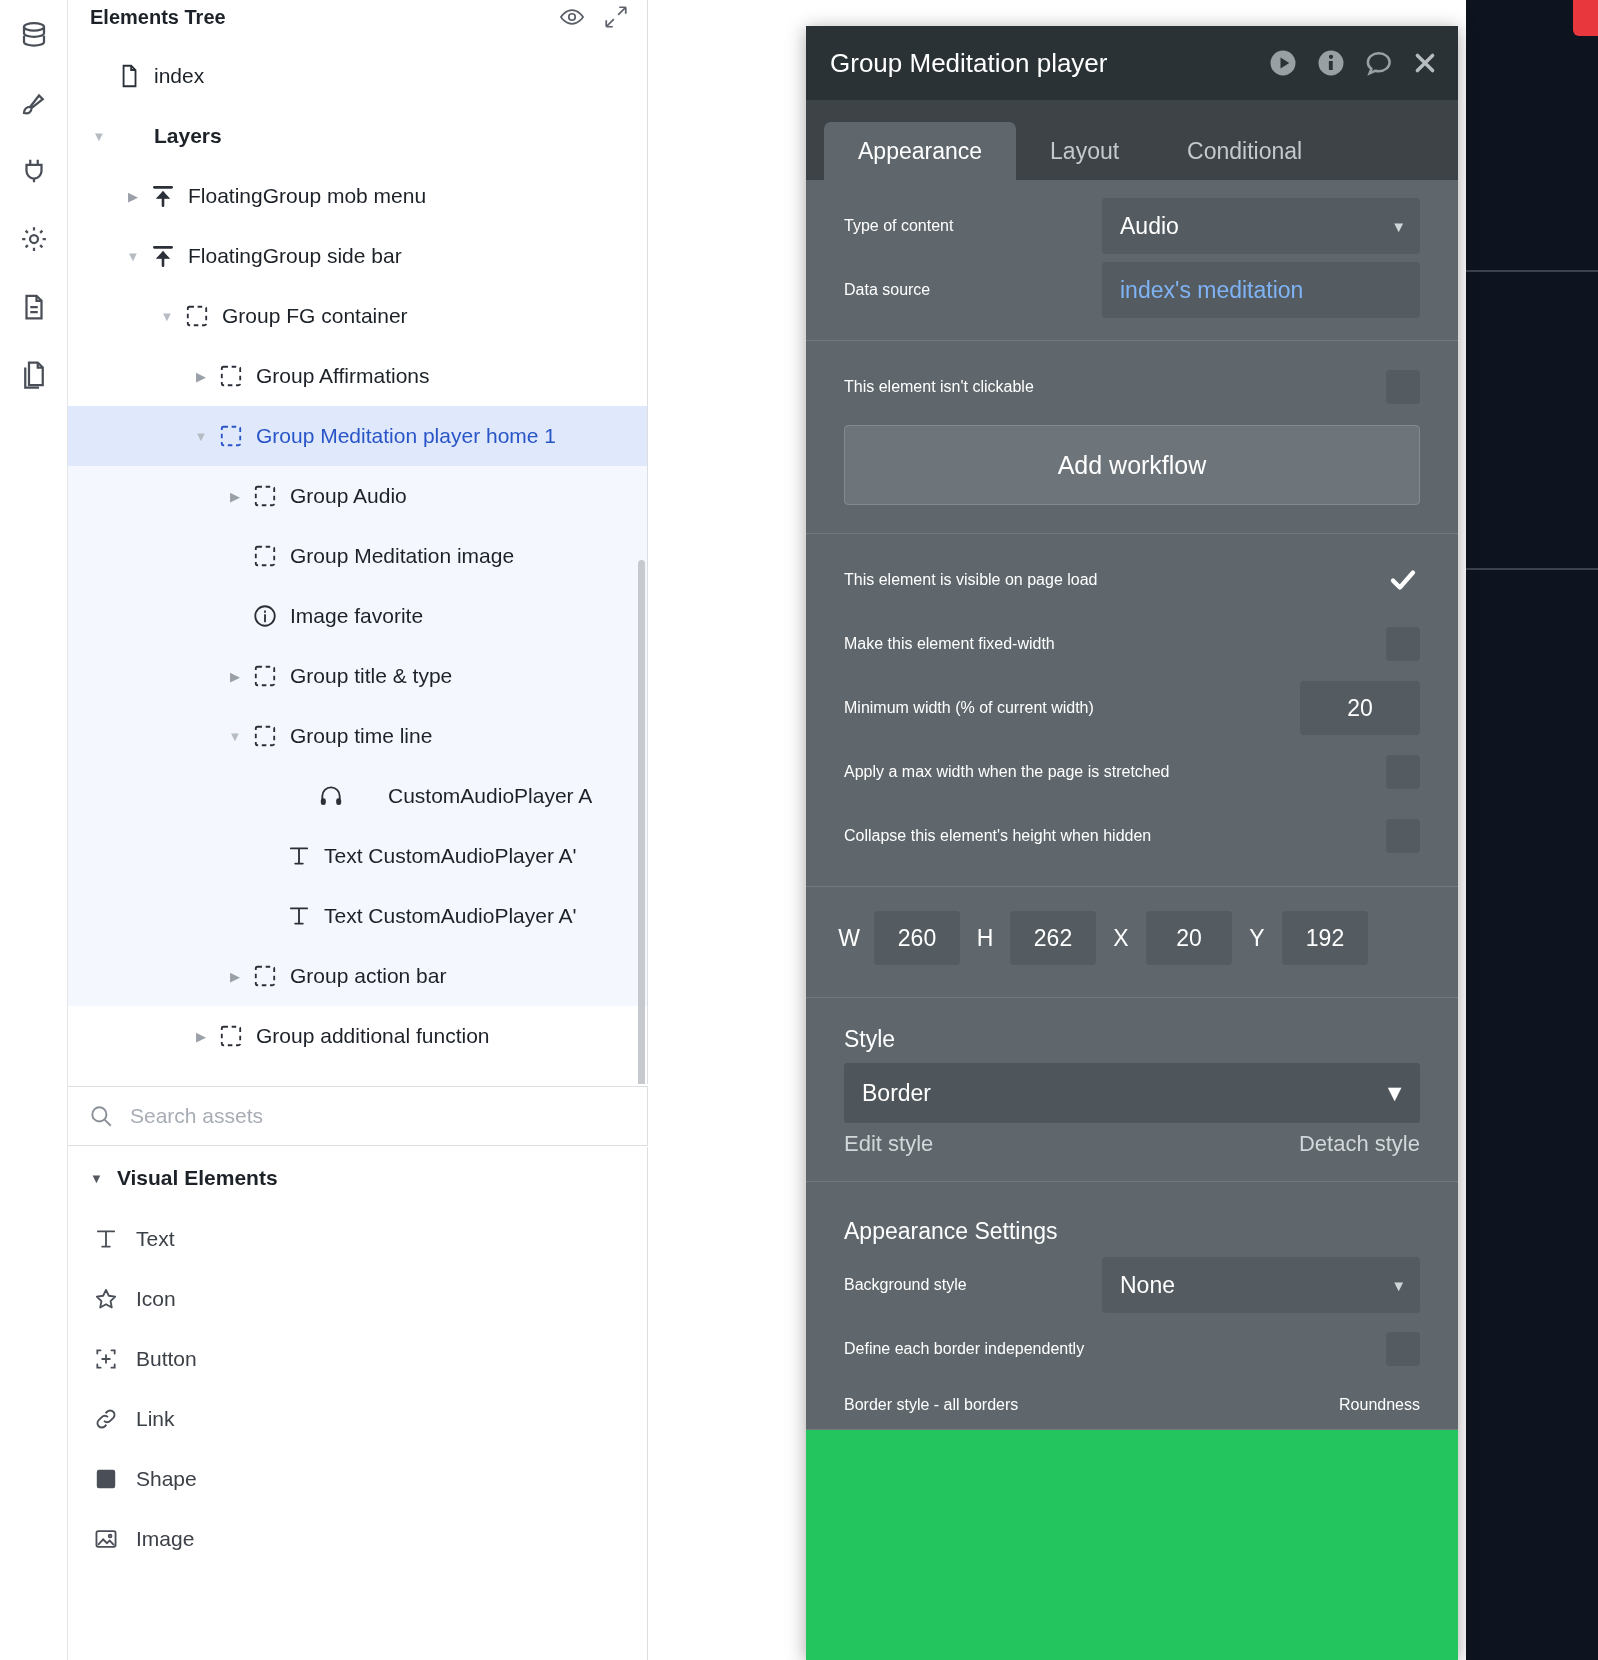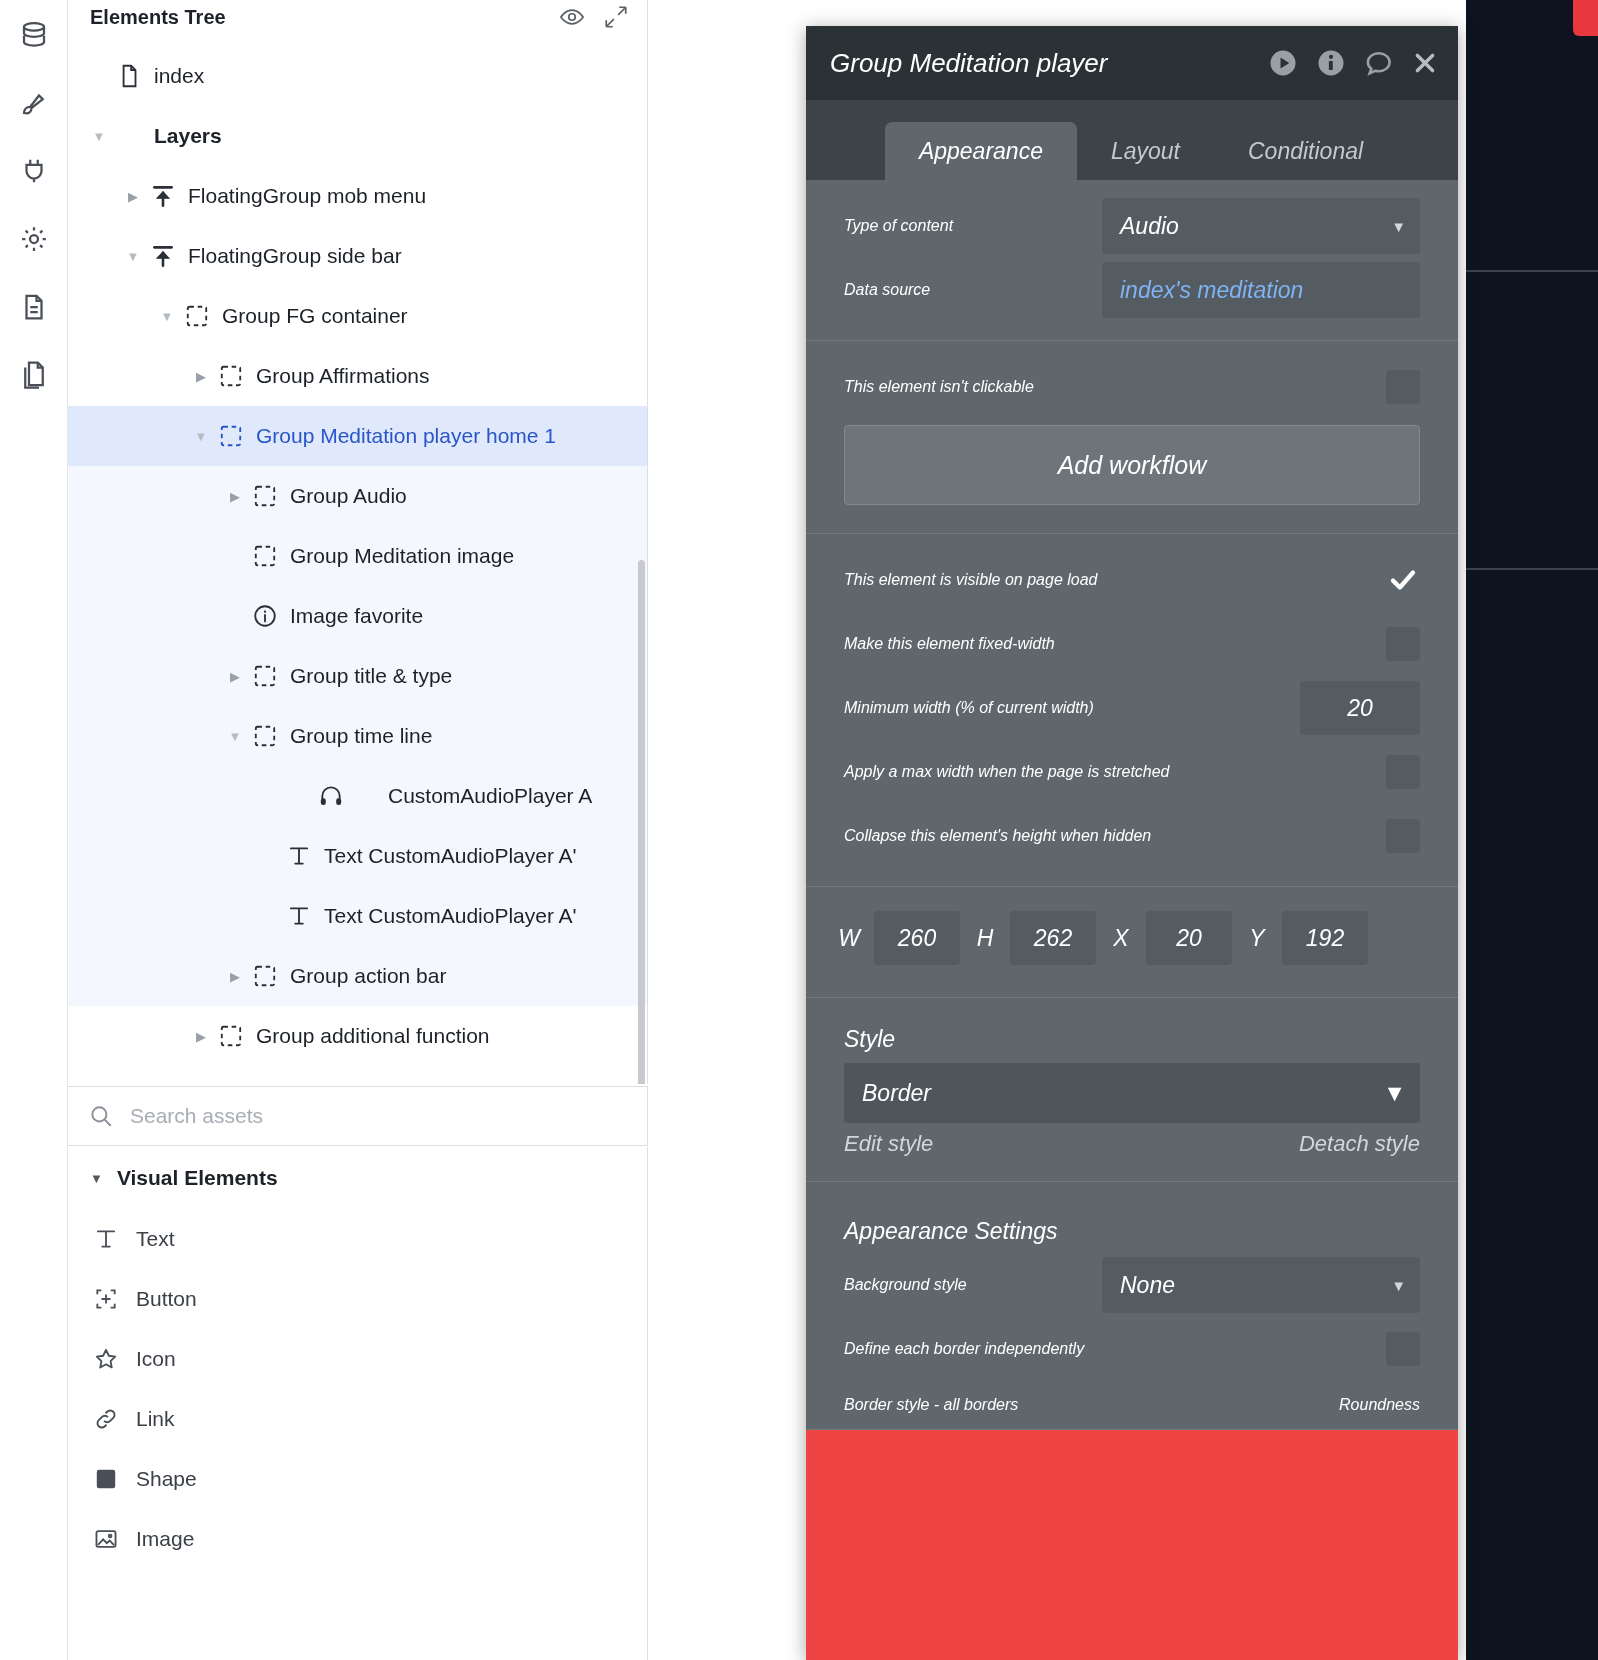--- a/index.html
+++ b/index.html
@@ -120,41 +120,39 @@
   }
   .ve-row .ve-icon {
     width: 32px; flex: 0 0 32px; display: flex; align-items: center;
     justify-content: center; margin-right: 14px; color: #4a4f57;
   }
   .ve-row .ve-icon svg { width: 26px; height: 26px; }
 
   
   .inspector {
     position: absolute; left: 806px; top: 26px; width: 652px; height: 1634px;
-    background: #ef4444; box-shadow: 0 3px 18px rgba(0,0,0,.35);
+    background: #22c55e; box-shadow: 0 3px 18px rgba(0,0,0,.35);
     overflow: hidden;
-    font-style: italic;
   }
   .insp-header {
     height: 74px; background: #2b3236; display: flex; align-items: center;
     padding: 0 20px 0 24px;
   }
   .insp-title {
     color: #ffffff; font-size: 26px; flex: 1; white-space: nowrap;
     overflow: hidden;
   }
   .insp-header-icons { display: flex; align-items: center; gap: 18px; }
   .ih { color: #98a0a4; cursor: pointer; display: flex; align-items: center; }
   .ih svg { width: 30px; height: 30px; }
   .ih.close svg { width: 26px; height: 26px; color: #b6bcbf; }
 
   .insp-tabs {
     height: 80px; background: #3d4347; display: flex; align-items: flex-end;
     padding-left: 18px;
-    justify-content: center;
   }
   .insp-tab {
     height: 58px; padding: 0 34px; display: flex; align-items: center;
     color: #c3c9cc; font-size: 23px; cursor: pointer;
     border-radius: 7px 7px 0 0;
   }
   .insp-tab.active { background: #5f676c; color: #ffffff; }
 
   .insp-body { background: #5f676c; }
   .sect { border-bottom: 1px solid #717a7f; padding: 14px 0 18px 0; }
@@ -489,33 +487,33 @@
           <span class="ve-icon">
             <svg viewBox="0 0 24 24" fill="none" stroke="currentColor" stroke-width="1.7">
               <path d="M4.5 5h15M12 5v14M8.5 19h7" stroke-linecap="round"></path>
             </svg>
           </span>
           <span>Text</span>
         </div>
         <div class="ve-row">
           <span class="ve-icon">
             <svg viewBox="0 0 24 24" fill="none" stroke="currentColor" stroke-width="1.7">
+              <path d="m12 3.6 2.6 5.4 5.9.8-4.3 4.1 1.1 5.9-5.3-2.9-5.3 2.9 1.1-5.9L3.5 9.8l5.9-.8z" stroke-linejoin="round"></path>
+            </svg>
+          </span>
+          <span>Icon</span>
+        </div>
+        <div class="ve-row">
+          <span class="ve-icon">
+            <svg viewBox="0 0 24 24" fill="none" stroke="currentColor" stroke-width="1.7">
               <path d="M4 7V4h3M20 7V4h-3M4 17v3h3M20 17v3h-3" stroke-linecap="round"></path>
               <path d="M12 8.5v7M8.5 12h7" stroke-linecap="round"></path>
             </svg>
           </span>
           <span>Button</span>
-        </div>
-        <div class="ve-row">
-          <span class="ve-icon">
-            <svg viewBox="0 0 24 24" fill="none" stroke="currentColor" stroke-width="1.7">
-              <path d="m12 3.6 2.6 5.4 5.9.8-4.3 4.1 1.1 5.9-5.3-2.9-5.3 2.9 1.1-5.9L3.5 9.8l5.9-.8z" stroke-linejoin="round"></path>
-            </svg>
-          </span>
-          <span>Icon</span>
         </div>
         <div class="ve-row">
           <span class="ve-icon">
             <svg viewBox="0 0 24 24" fill="none" stroke="currentColor" stroke-width="1.7">
               <path d="M10.2 13.8a4 4 0 0 0 5.7 0l2.8-2.8a4 4 0 1 0-5.7-5.7l-1.4 1.4"></path>
               <path d="M13.8 10.2a4 4 0 0 0-5.7 0l-2.8 2.8a4 4 0 1 0 5.7 5.7l1.4-1.4"></path>
             </svg>
           </span>
           <span>Link</span>
         </div>

